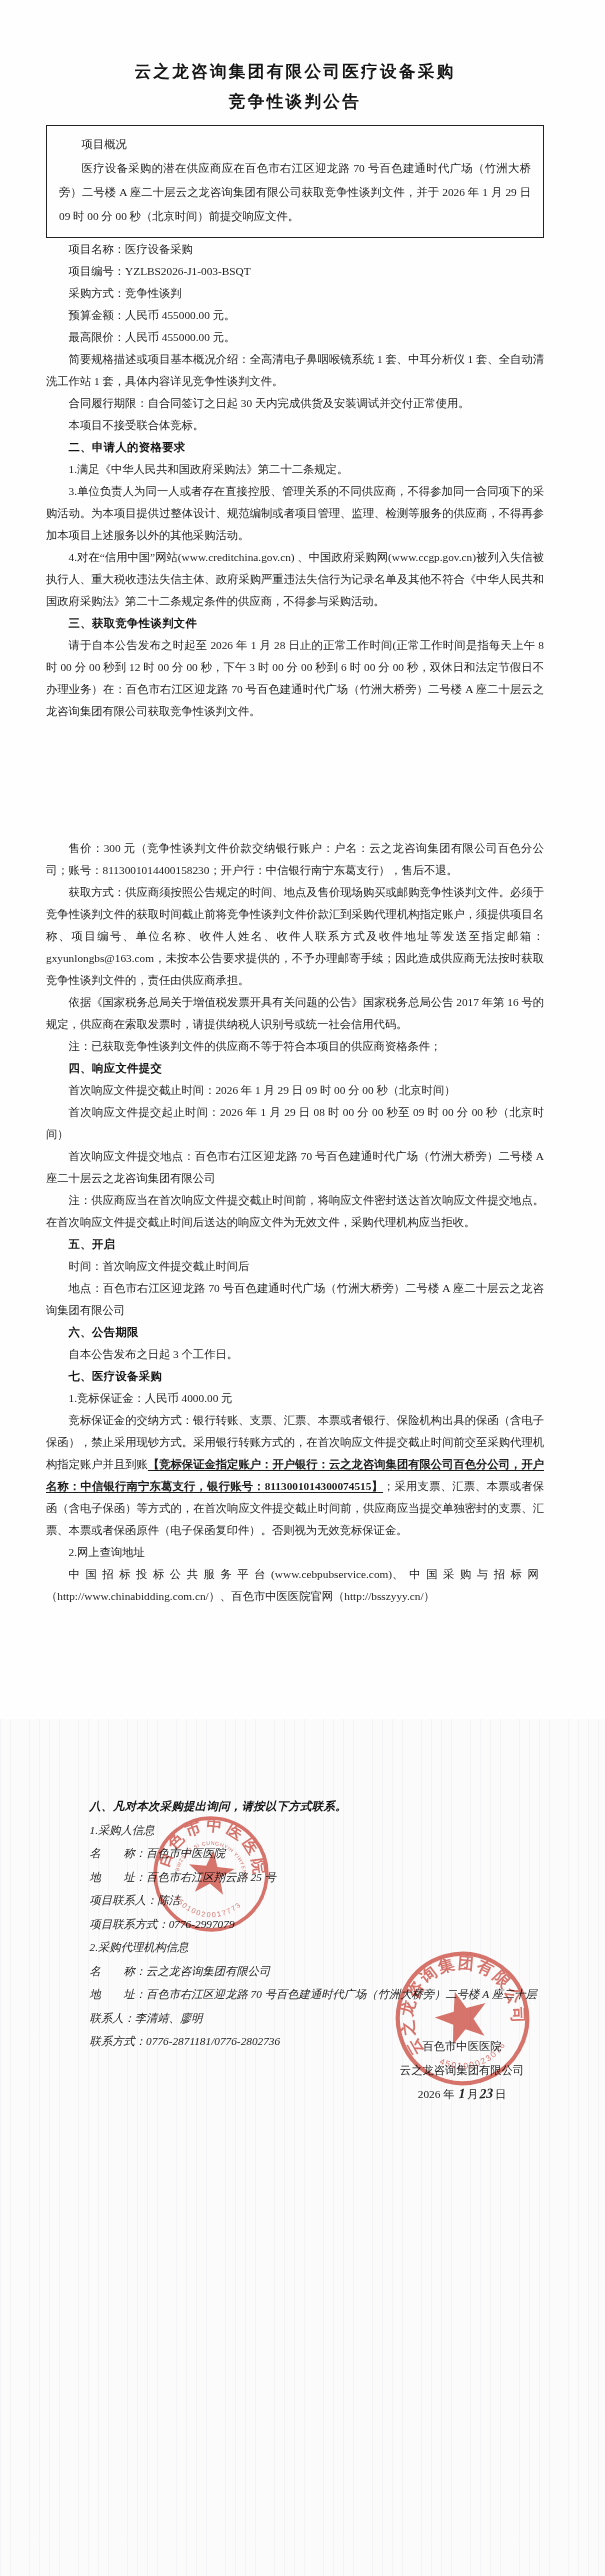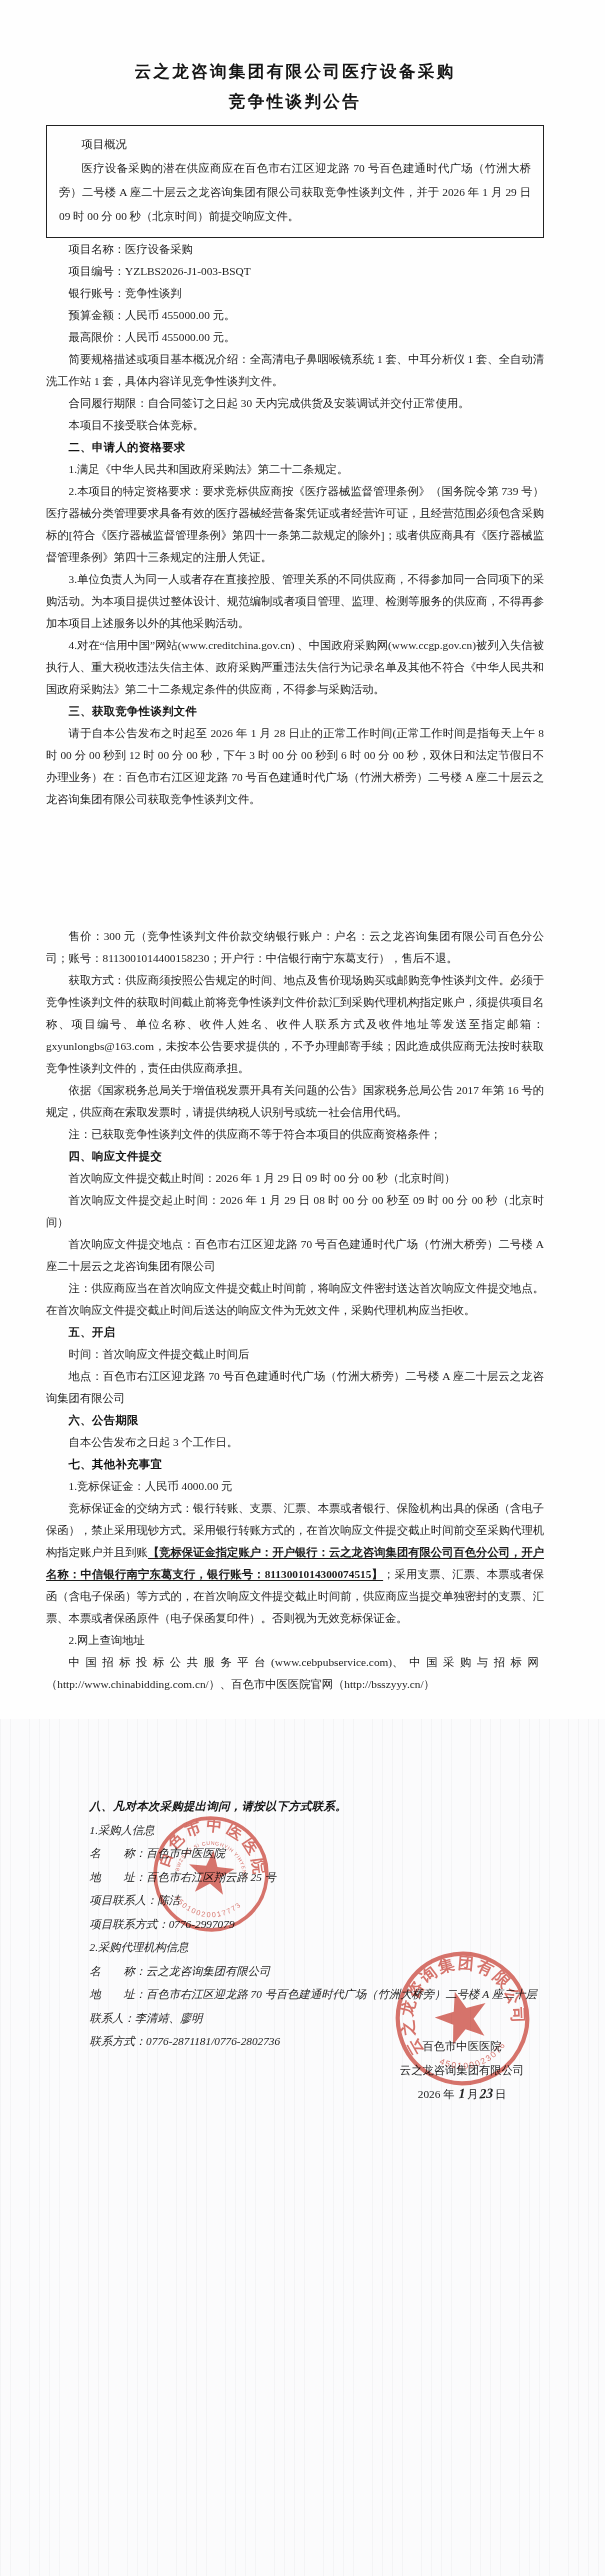--- a/index.html
+++ b/index.html
@@ -61,30 +61,29 @@
       <span>竞争性谈判公告</span>
     </h1>
 
     <div class="overview-box">
       <p class="para">项目概况</p>
       <p class="para">医疗设备采购的潜在供应商应在百色市右江区迎龙路 70 号百色建通时代广场（竹洲大桥旁）二号楼 A 座二十层云之龙咨询集团有限公司获取竞争性谈判文件，并于 2026 年 1 月 29 日 09 时 00 分 00 秒（北京时间）前提交响应文件。</p>
     </div>
 
     <p class="para">项目名称：医疗设备采购</p>
     <p class="para">项目编号：YZLBS2026-J1-003-BSQT</p>
-    <p class="para">银行账号：竞争性谈判</p>
+    <p class="para">采购方式：竞争性谈判</p>
     <p class="para">预算金额：人民币 455000.00 元。</p>
     <p class="para">最高限价：人民币 455000.00 元。</p>
     <p class="para">简要规格描述或项目基本概况介绍：全高清电子鼻咽喉镜系统 1 套、中耳分析仪 1 套、全自动清洗工作站 1 套，具体内容详见竞争性谈判文件。</p>
     <p class="para">合同履行期限：自合同签订之日起 30 天内完成供货及安装调试并交付正常使用。</p>
     <p class="para">本项目不接受联合体竞标。</p>
 
     <p class="para hd">二、申请人的资格要求</p>
     <p class="para">1.满足《中华人民共和国政府采购法》第二十二条规定。</p>
-    <p class="para">2.本项目的特定资格要求：要求竞标供应商按《医疗器械监督管理条例》（国务院令第 739 号）医疗器械分类管理要求具备有效的医疗器械经营备案凭证或者经营许可证，且经营范围必须包含采购标的[符合《医疗器械监督管理条例》第四十一条第二款规定的除外]；或者供应商具有《医疗器械监督管理条例》第四十三条规定的注册人凭证。</p>
     <p class="para">3.单位负责人为同一人或者存在直接控股、管理关系的不同供应商，不得参加同一合同项下的采购活动。为本项目提供过整体设计、规范编制或者项目管理、监理、检测等服务的供应商，不得再参加本项目上述服务以外的其他采购活动。</p>
     <p class="para">4.对在“信用中国”网站(www.creditchina.gov.cn) 、中国政府采购网(www.ccgp.gov.cn)被列入失信被执行人、重大税收违法失信主体、政府采购严重违法失信行为记录名单及其他不符合《中华人民共和国政府采购法》第二十二条规定条件的供应商，不得参与采购活动。</p>
 
     <p class="para hd">三、获取竞争性谈判文件</p>
     <p class="para">请于自本公告发布之时起至 2026 年 1 月 28 日止的正常工作时间(正常工作时间是指每天上午 8 时 00 分 00 秒到 12 时 00 分 00 秒，下午 3 时 00 分 00 秒到 6 时 00 分 00 秒，双休日和法定节假日不办理业务）在：百色市右江区迎龙路 70 号百色建通时代广场（竹洲大桥旁）二号楼 A 座二十层云之龙咨询集团有限公司获取竞争性谈判文件。</p>
 
     <div class="gap-page"></div>
 
     <p class="para">售价：300 元（竞争性谈判文件价款交纳银行账户：户名：云之龙咨询集团有限公司百色分公司；账号：8113001014400158230；开户行：中信银行南宁东葛支行），售后不退。</p>
     <p class="para">获取方式：供应商须按照公告规定的时间、地点及售价现场购买或邮购竞争性谈判文件。必须于竞争性谈判文件的获取时间截止前将竞争性谈判文件价款汇到采购代理机构指定账户，须提供项目名称、项目编号、单位名称、收件人姓名、收件人联系方式及收件地址等发送至指定邮箱：gxyunlongbs@163.com，未按本公告要求提供的，不予办理邮寄手续；因此造成供应商无法按时获取竞争性谈判文件的，责任由供应商承担。</p>
@@ -97,21 +96,21 @@
     <p class="para">首次响应文件提交地点：百色市右江区迎龙路 70 号百色建通时代广场（竹洲大桥旁）二号楼 A 座二十层云之龙咨询集团有限公司</p>
     <p class="para">注：供应商应当在首次响应文件提交截止时间前，将响应文件密封送达首次响应文件提交地点。在首次响应文件提交截止时间后送达的响应文件为无效文件，采购代理机构应当拒收。</p>
 
     <p class="para hd">五、开启</p>
     <p class="para">时间：首次响应文件提交截止时间后</p>
     <p class="para">地点：百色市右江区迎龙路 70 号百色建通时代广场（竹洲大桥旁）二号楼 A 座二十层云之龙咨询集团有限公司</p>
 
     <p class="para hd">六、公告期限</p>
     <p class="para">自本公告发布之日起 3 个工作日。</p>
 
-    <p class="para hd">七、其他补充事宜</p>
+    <p class="para hd">七、医疗设备采购</p>
     <p class="para">1.竞标保证金：人民币 4000.00  元</p>
     <p class="para"><span>竞标保证金的交纳方式：银行转账、支票、汇票、本票或者银行、保险机构出具的保函（含电子保函），禁止采用现钞方式。采用银行转账方式的，在首次响应文件提交截止时间前交至采购代理机构指定账户并且到账</span><span class="acct">【竞标保证金指定账户：开户银行：云之龙咨询集团有限公司百色分公司，开户名称：中信银行南宁东葛支行，银行账号：8113001014300074515】</span><span>；采用支票、汇票、本票或者保函（含电子保函）等方式的，在首次响应文件提交截止时间前，供应商应当提交单独密封的支票、汇票、本票或者保函原件（电子保函复印件）。否则视为无效竞标保证金。</span></p>
     <p class="para">2.网上查询地址</p>
     <p class="para"><span class="ls">中国招标投标公共服务平台</span><span>(www.cebpubservice.com)</span><span class="ls">、</span><span class="ls">中国采购与招标网</span><span>（http://www.chinabidding.com.cn/）</span><span>、</span><span>百色市中医医院官网</span><span>（http://bsszyyy.cn/）</span></p>
 
   </div>
 </div>
 
 <div class="page3">
 

